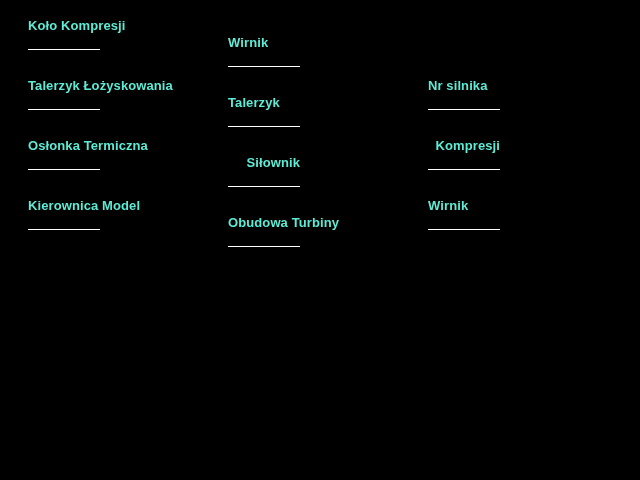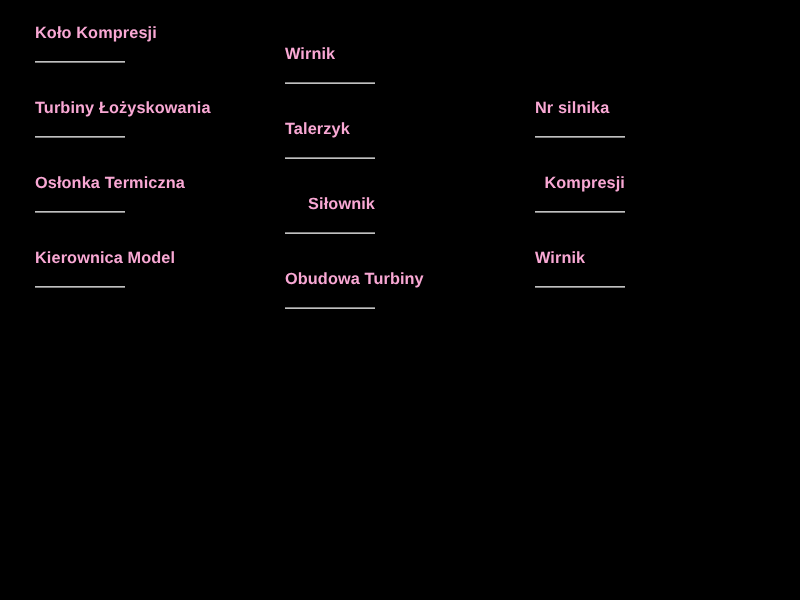--- a/index.html
+++ b/index.html
@@ -29,21 +29,21 @@
     height: 480px;
   }
   .field {
     position: absolute;
   }
   .field-label {
     display: block;
     font-size: 13px;
     font-weight: bold;
     line-height: 15px;
-    color: #f9a8d4;
+    color: #5eead4;
     white-space: nowrap;
     letter-spacing: 0.1px;
   }
   .field-line {
     display: block;
     margin-top: 16px;
     width: 72px;
     height: 0;
     border-bottom: 1px solid #ffffff;
   }
@@ -61,21 +61,21 @@
 <body>
 
 <div id="page">
   <div class="grid">
 
     <div class="field col-0 row-0">
       <span class="field-label">Koło Kompresji</span>
       <span class="field-line"></span>
     </div>
     <div class="field col-0 row-1">
-      <span class="field-label">Turbiny Łożyskowania</span>
+      <span class="field-label">Talerzyk Łożyskowania</span>
       <span class="field-line"></span>
     </div>
     <div class="field col-0 row-2">
       <span class="field-label">Osłonka Termiczna</span>
       <span class="field-line"></span>
     </div>
     <div class="field col-0 row-3">
       <span class="field-label">Kierownica Model</span>
       <span class="field-line"></span>
     </div>

